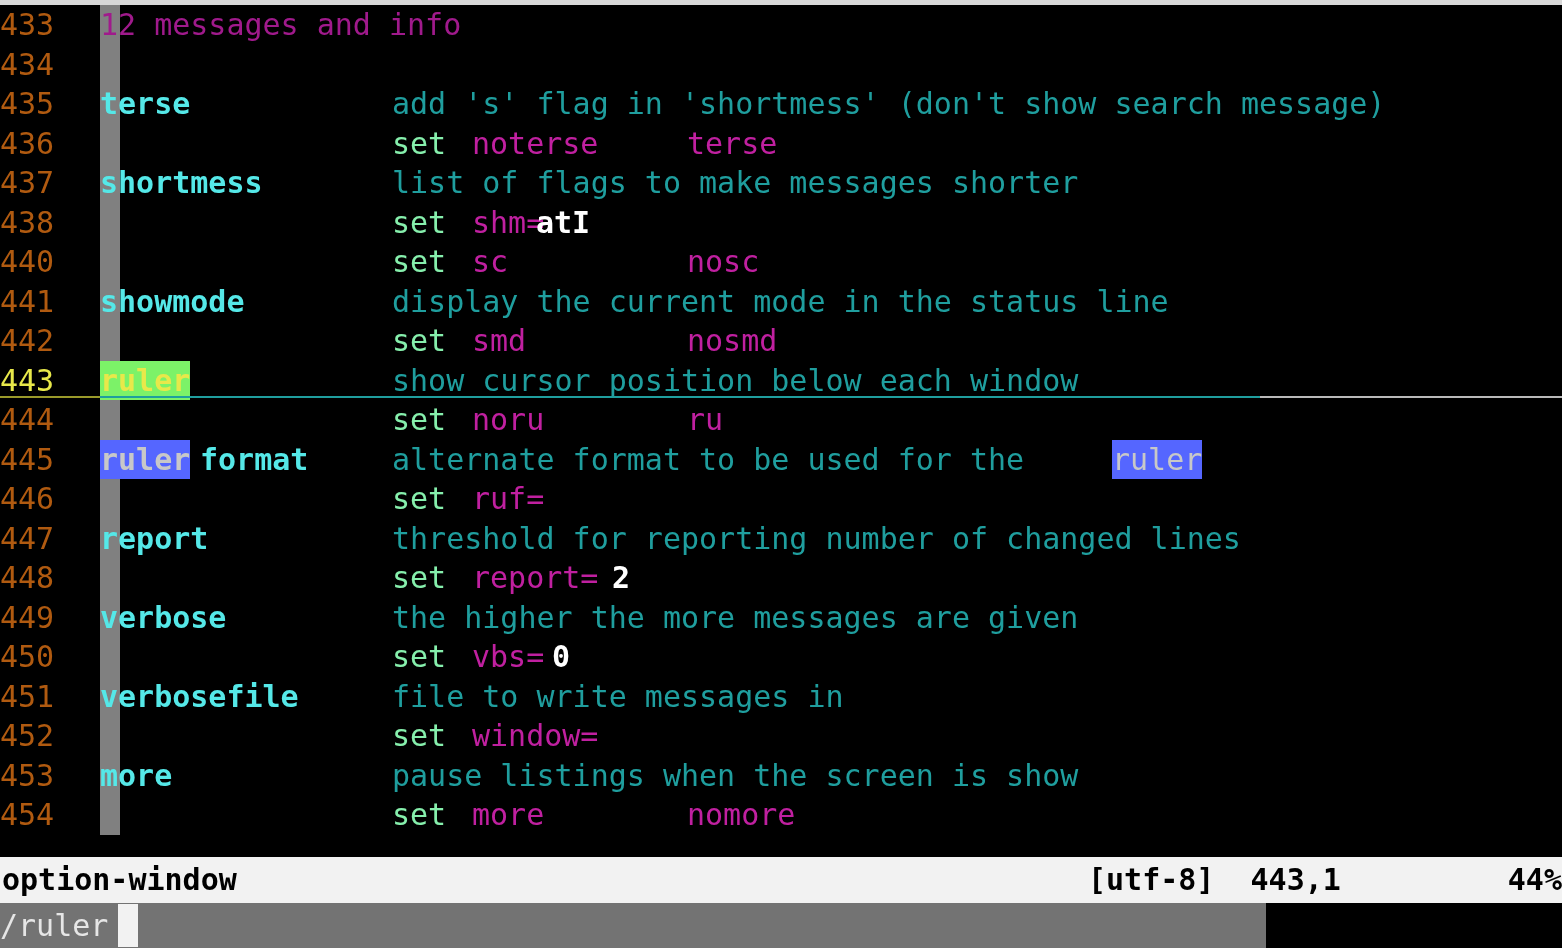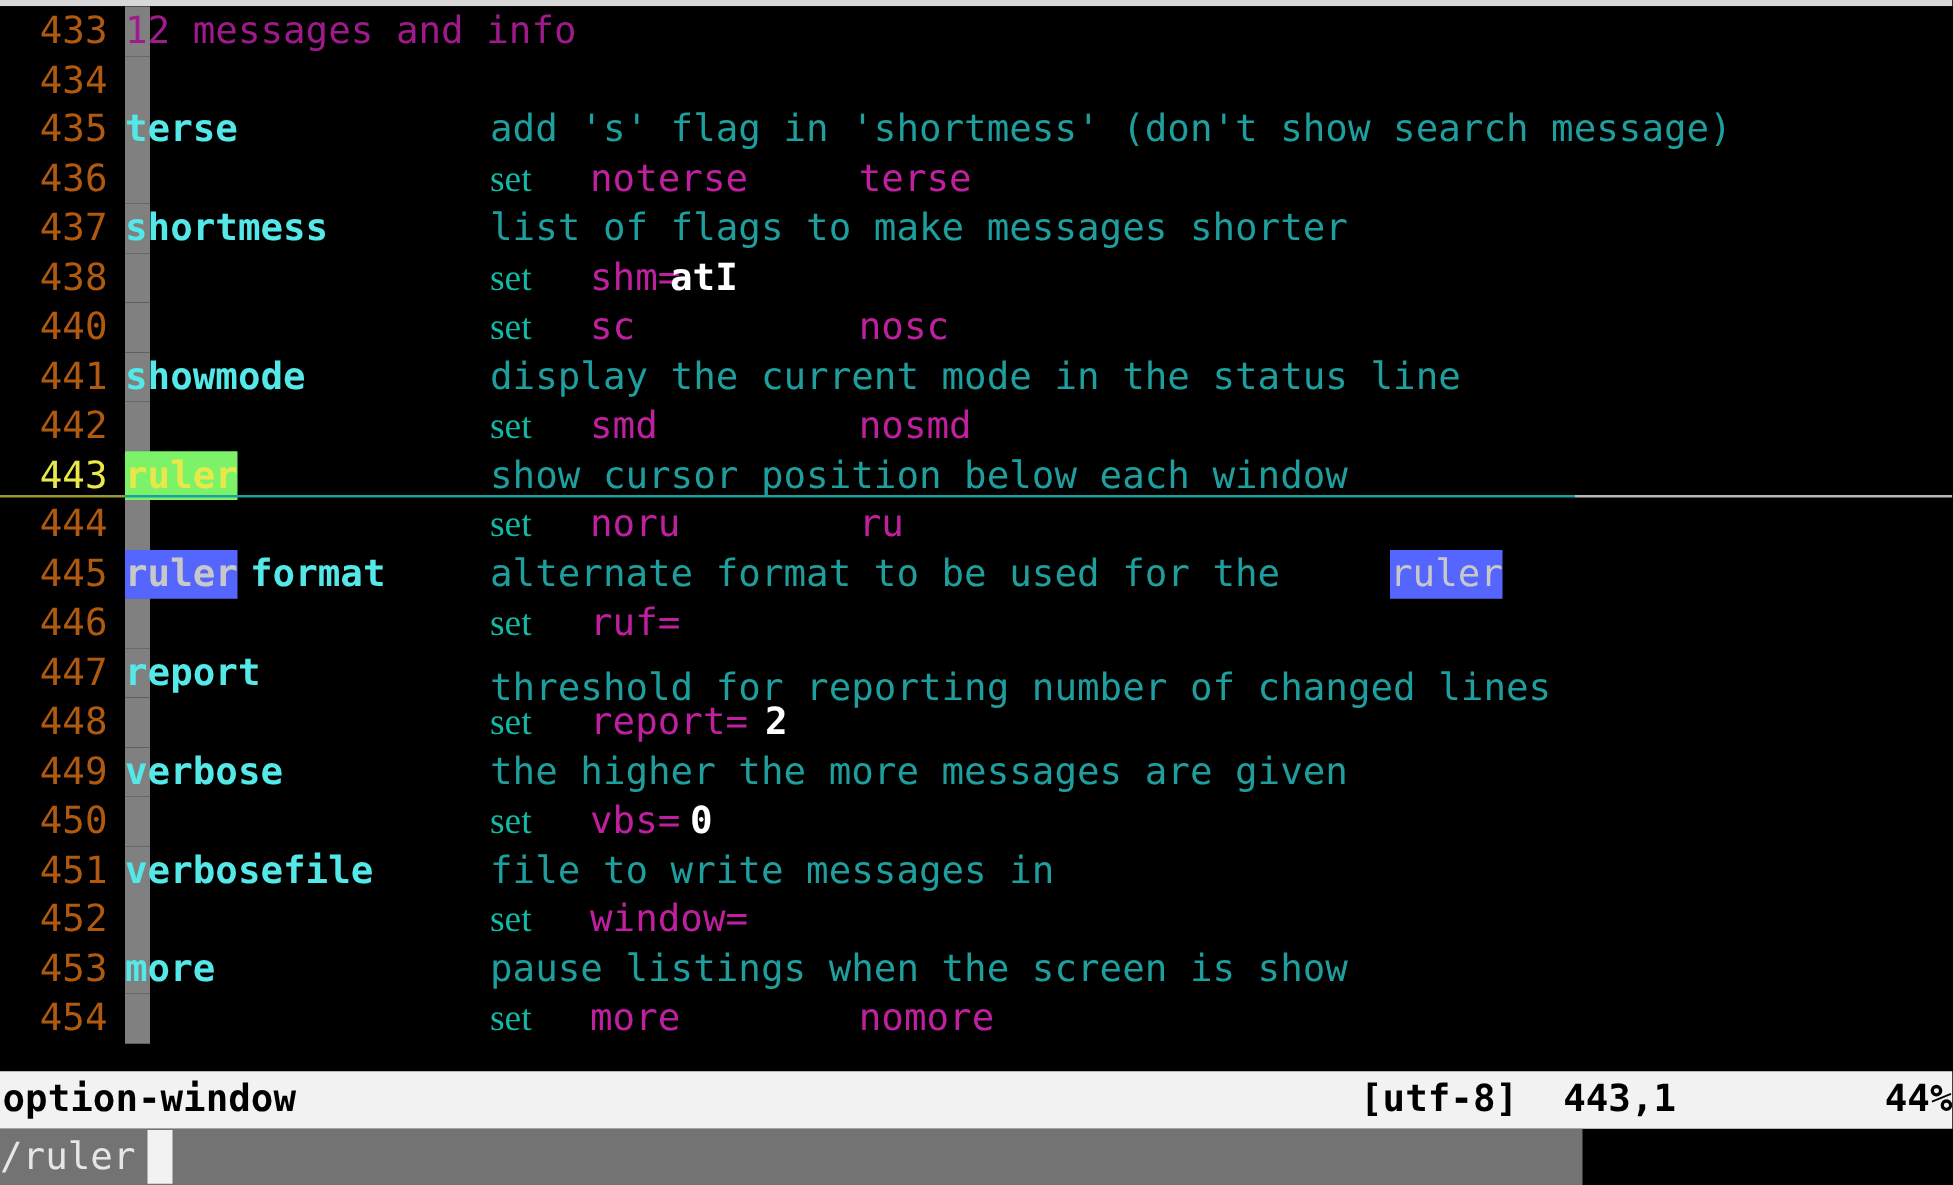--- a/index.html
+++ b/index.html
@@ -16,32 +16,32 @@
 
   
   .buffer{position:absolute;left:0;top:5px;width:1562px;height:852px;background:#000;overflow:hidden;}
 
   .row{position:relative;height:39.5px;line-height:39.5px;white-space:pre;}
 
   
   .foldbar{position:absolute;left:100px;top:0;width:20px;height:100%;background:#808080;z-index:0;}
 
   .lnum{
-    position:absolute;left:0;top:0;width:86px;text-align:right;
+    position:absolute;left:0;top:0;width:86px;text-align:left;
     color:#b05a10;font-size:30px;z-index:2;
   }
   .lnum.cur{color:#e8e84a;}
 
   .cells{position:absolute;left:100px;top:0;z-index:2;font-size:30px;}
   .cell{position:absolute;top:0;white-space:pre;}
 
   
   .c-opt     {color:#55e8e8;font-weight:bold;}   
   .c-desc    {color:#1f9e9e;}                    
-  .c-set     {color:#14b8a6;font-family:Liberation Serif, serif;}                    
+  .c-set     {color:#86efac;}                    
   .c-optname {color:#c020a0;}                    
   .c-val     {color:#ffffff;font-weight:bold;}   
   .c-def     {color:#c020a0;}                    
   .c-comment {color:#a01a8c;}                    
 
   
   .hl-search{background:#5566ff;color:#c8c8c8;}
   .hl-inc   {background:#7cf268;color:#e8e84a;}
 
   
@@ -82,21 +82,21 @@
       <div class="row"><div class="foldbar"></div><div class="lnum">436</div><div class="cells"><span class="cell c-set" style="left: 292px;">set </span><span class="cell c-optname" style="left: 372px;">noterse</span><span class="cell c-def" style="left: 587px;">terse</span></div></div>
       <div class="row"><div class="foldbar"></div><div class="lnum">437</div><div class="cells"><span class="cell c-opt" style="left: 0px;">shortmess</span><span class="cell c-desc" style="left: 292px;">list of flags to make messages shorter</span></div></div>
       <div class="row"><div class="foldbar"></div><div class="lnum">438</div><div class="cells"><span class="cell c-set" style="left: 292px;">set </span><span class="cell c-optname" style="left: 372px;">shm=</span><span class="cell c-val" style="left: 436px; text-align: center;">atI</span></div></div>
       <div class="row"><div class="foldbar"></div><div class="lnum">440</div><div class="cells"><span class="cell c-set" style="left: 292px;">set </span><span class="cell c-optname" style="left: 372px;">sc</span><span class="cell c-def" style="left: 587px;">nosc</span></div></div>
       <div class="row"><div class="foldbar"></div><div class="lnum">441</div><div class="cells"><span class="cell c-opt" style="left: 0px;">showmode</span><span class="cell c-desc" style="left: 292px;">display the current mode in the status line</span></div></div>
       <div class="row"><div class="foldbar"></div><div class="lnum">442</div><div class="cells"><span class="cell c-set" style="left: 292px;">set </span><span class="cell c-optname" style="left: 372px;">smd</span><span class="cell c-def" style="left: 587px;">nosmd</span></div></div>
       <div class="row"><div class="foldbar"></div><div class="lnum cur">443</div><div class="cells"><span class="cell c-opt hl-inc" style="left: 0px;">ruler</span><span class="cell c-desc" style="left: 292px;">show cursor position below each window</span></div><div class="cl-underline ul-yellow" style="left: 0px; width: 100px;"></div><div class="cl-underline ul-teal" style="left: 100px; width: 1160px;"></div><div class="cl-underline ul-white" style="left: 1260px; width: 302px;"></div></div>
       <div class="row"><div class="foldbar"></div><div class="lnum">444</div><div class="cells"><span class="cell c-set" style="left: 292px;">set </span><span class="cell c-optname" style="left: 372px;">noru</span><span class="cell c-def" style="left: 587px;">ru</span></div></div>
       <div class="row"><div class="foldbar"></div><div class="lnum">445</div><div class="cells"><span class="cell c-opt hl-search" style="left: 0px;">ruler</span><span class="cell c-opt" style="left: 100px;">format</span><span class="cell c-desc" style="left: 292px;">alternate format to be used for the </span><span class="cell c-desc hl-search" style="left: 1012px;">ruler</span></div></div>
       <div class="row"><div class="foldbar"></div><div class="lnum">446</div><div class="cells"><span class="cell c-set" style="left: 292px;">set </span><span class="cell c-optname" style="left: 372px;">ruf=</span></div></div>
-      <div class="row"><div class="foldbar"></div><div class="lnum">447</div><div class="cells"><span class="cell c-opt" style="left: 0px;">report</span><span class="cell c-desc" style="left: 292px; margin-top: 12px;">threshold for reporting number of changed lines</span></div></div>
+      <div class="row"><div class="foldbar"></div><div class="lnum">447</div><div class="cells"><span class="cell c-opt" style="left: 0px;">report</span><span class="cell c-desc" style="left: 292px;">threshold for reporting number of changed lines</span></div></div>
       <div class="row"><div class="foldbar"></div><div class="lnum">448</div><div class="cells"><span class="cell c-set" style="left: 292px;">set </span><span class="cell c-optname" style="left: 372px; text-align: center;">report=</span><span class="cell c-val" style="left: 512px;">2</span></div></div>
       <div class="row"><div class="foldbar"></div><div class="lnum">449</div><div class="cells"><span class="cell c-opt" style="left: 0px;">verbose</span><span class="cell c-desc" style="left: 292px;">the higher the more messages are given</span></div></div>
       <div class="row"><div class="foldbar"></div><div class="lnum">450</div><div class="cells"><span class="cell c-set" style="left: 292px;">set </span><span class="cell c-optname" style="left: 372px;">vbs=</span><span class="cell c-val" style="left: 452px;">0</span></div></div>
       <div class="row"><div class="foldbar"></div><div class="lnum">451</div><div class="cells"><span class="cell c-opt" style="left: 0px;">verbosefile</span><span class="cell c-desc" style="left: 292px;">file to write messages in</span></div></div>
       <div class="row"><div class="foldbar"></div><div class="lnum">452</div><div class="cells"><span class="cell c-set" style="left: 292px;">set </span><span class="cell c-optname" style="left: 372px;">window=</span></div></div>
       <div class="row"><div class="foldbar"></div><div class="lnum">453</div><div class="cells"><span class="cell c-opt" style="left: 0px;">more</span><span class="cell c-desc" style="left: 292px;">pause listings when the screen is show</span></div></div>
       <div class="row"><div class="foldbar"></div><div class="lnum">454</div><div class="cells"><span class="cell c-set" style="left: 292px;">set </span><span class="cell c-optname" style="left: 372px;">more</span><span class="cell c-def" style="left: 587px;">nomore</span></div></div>
     </div>
 
   <div class="statusline">

